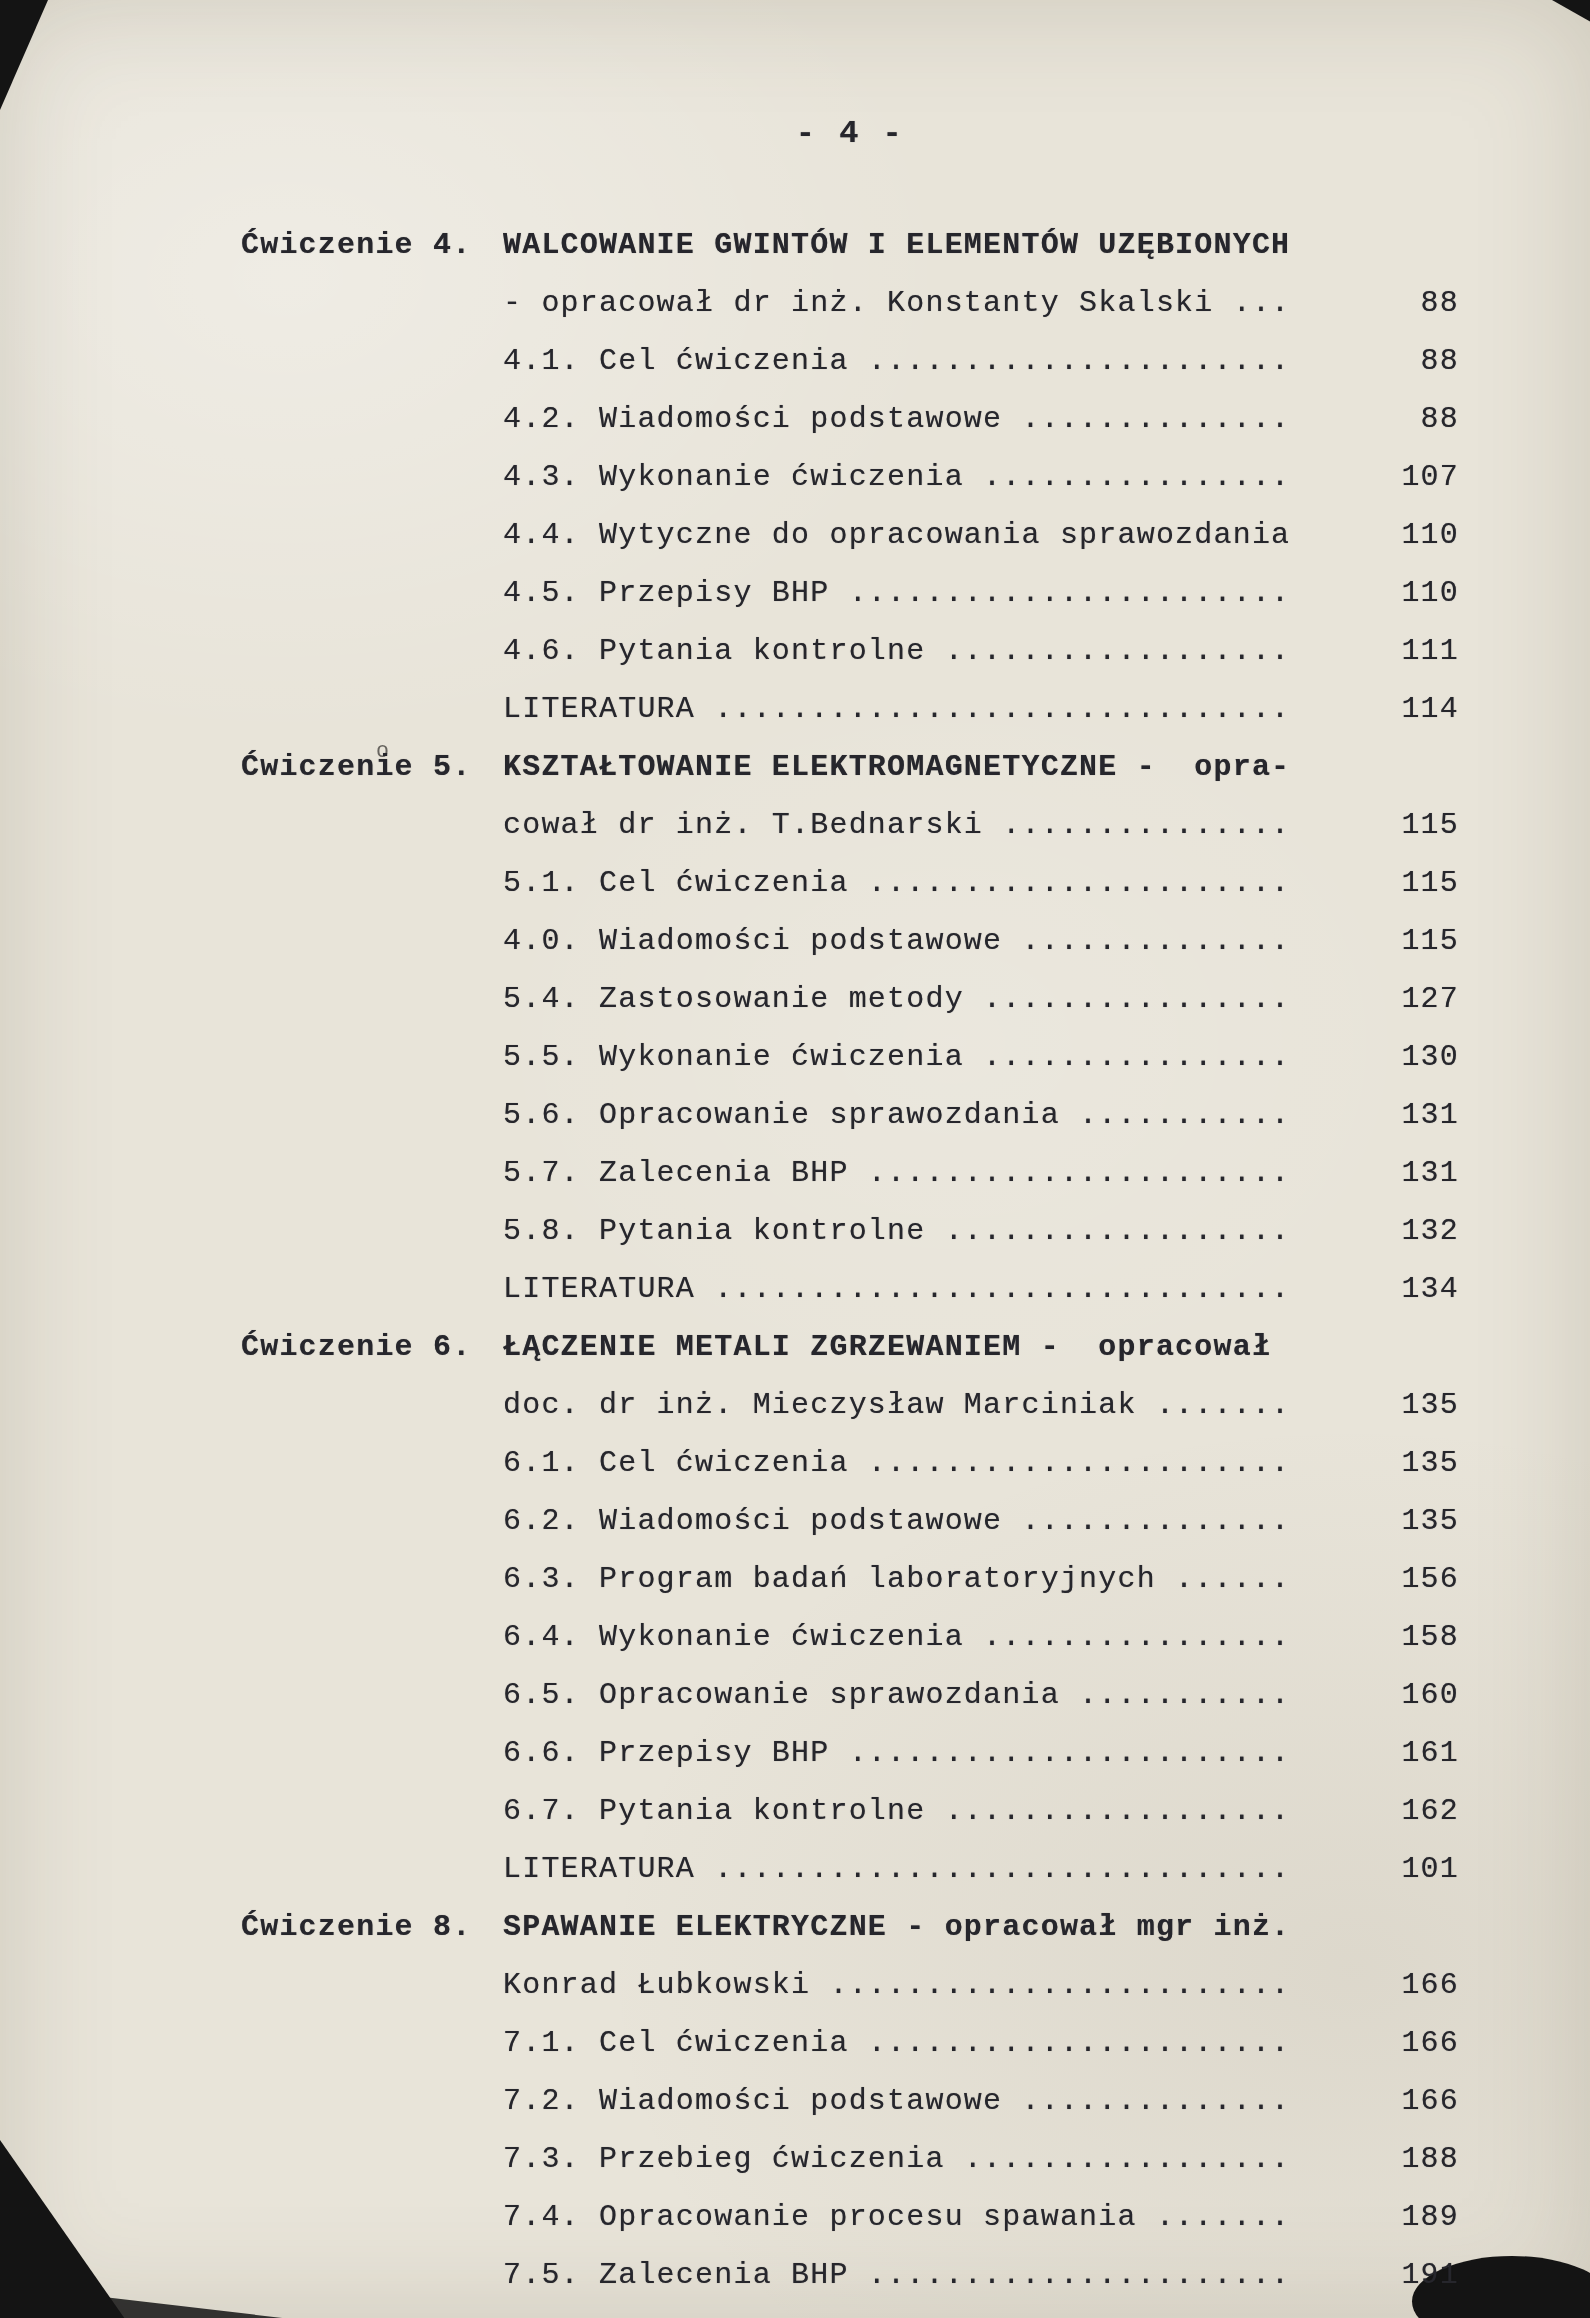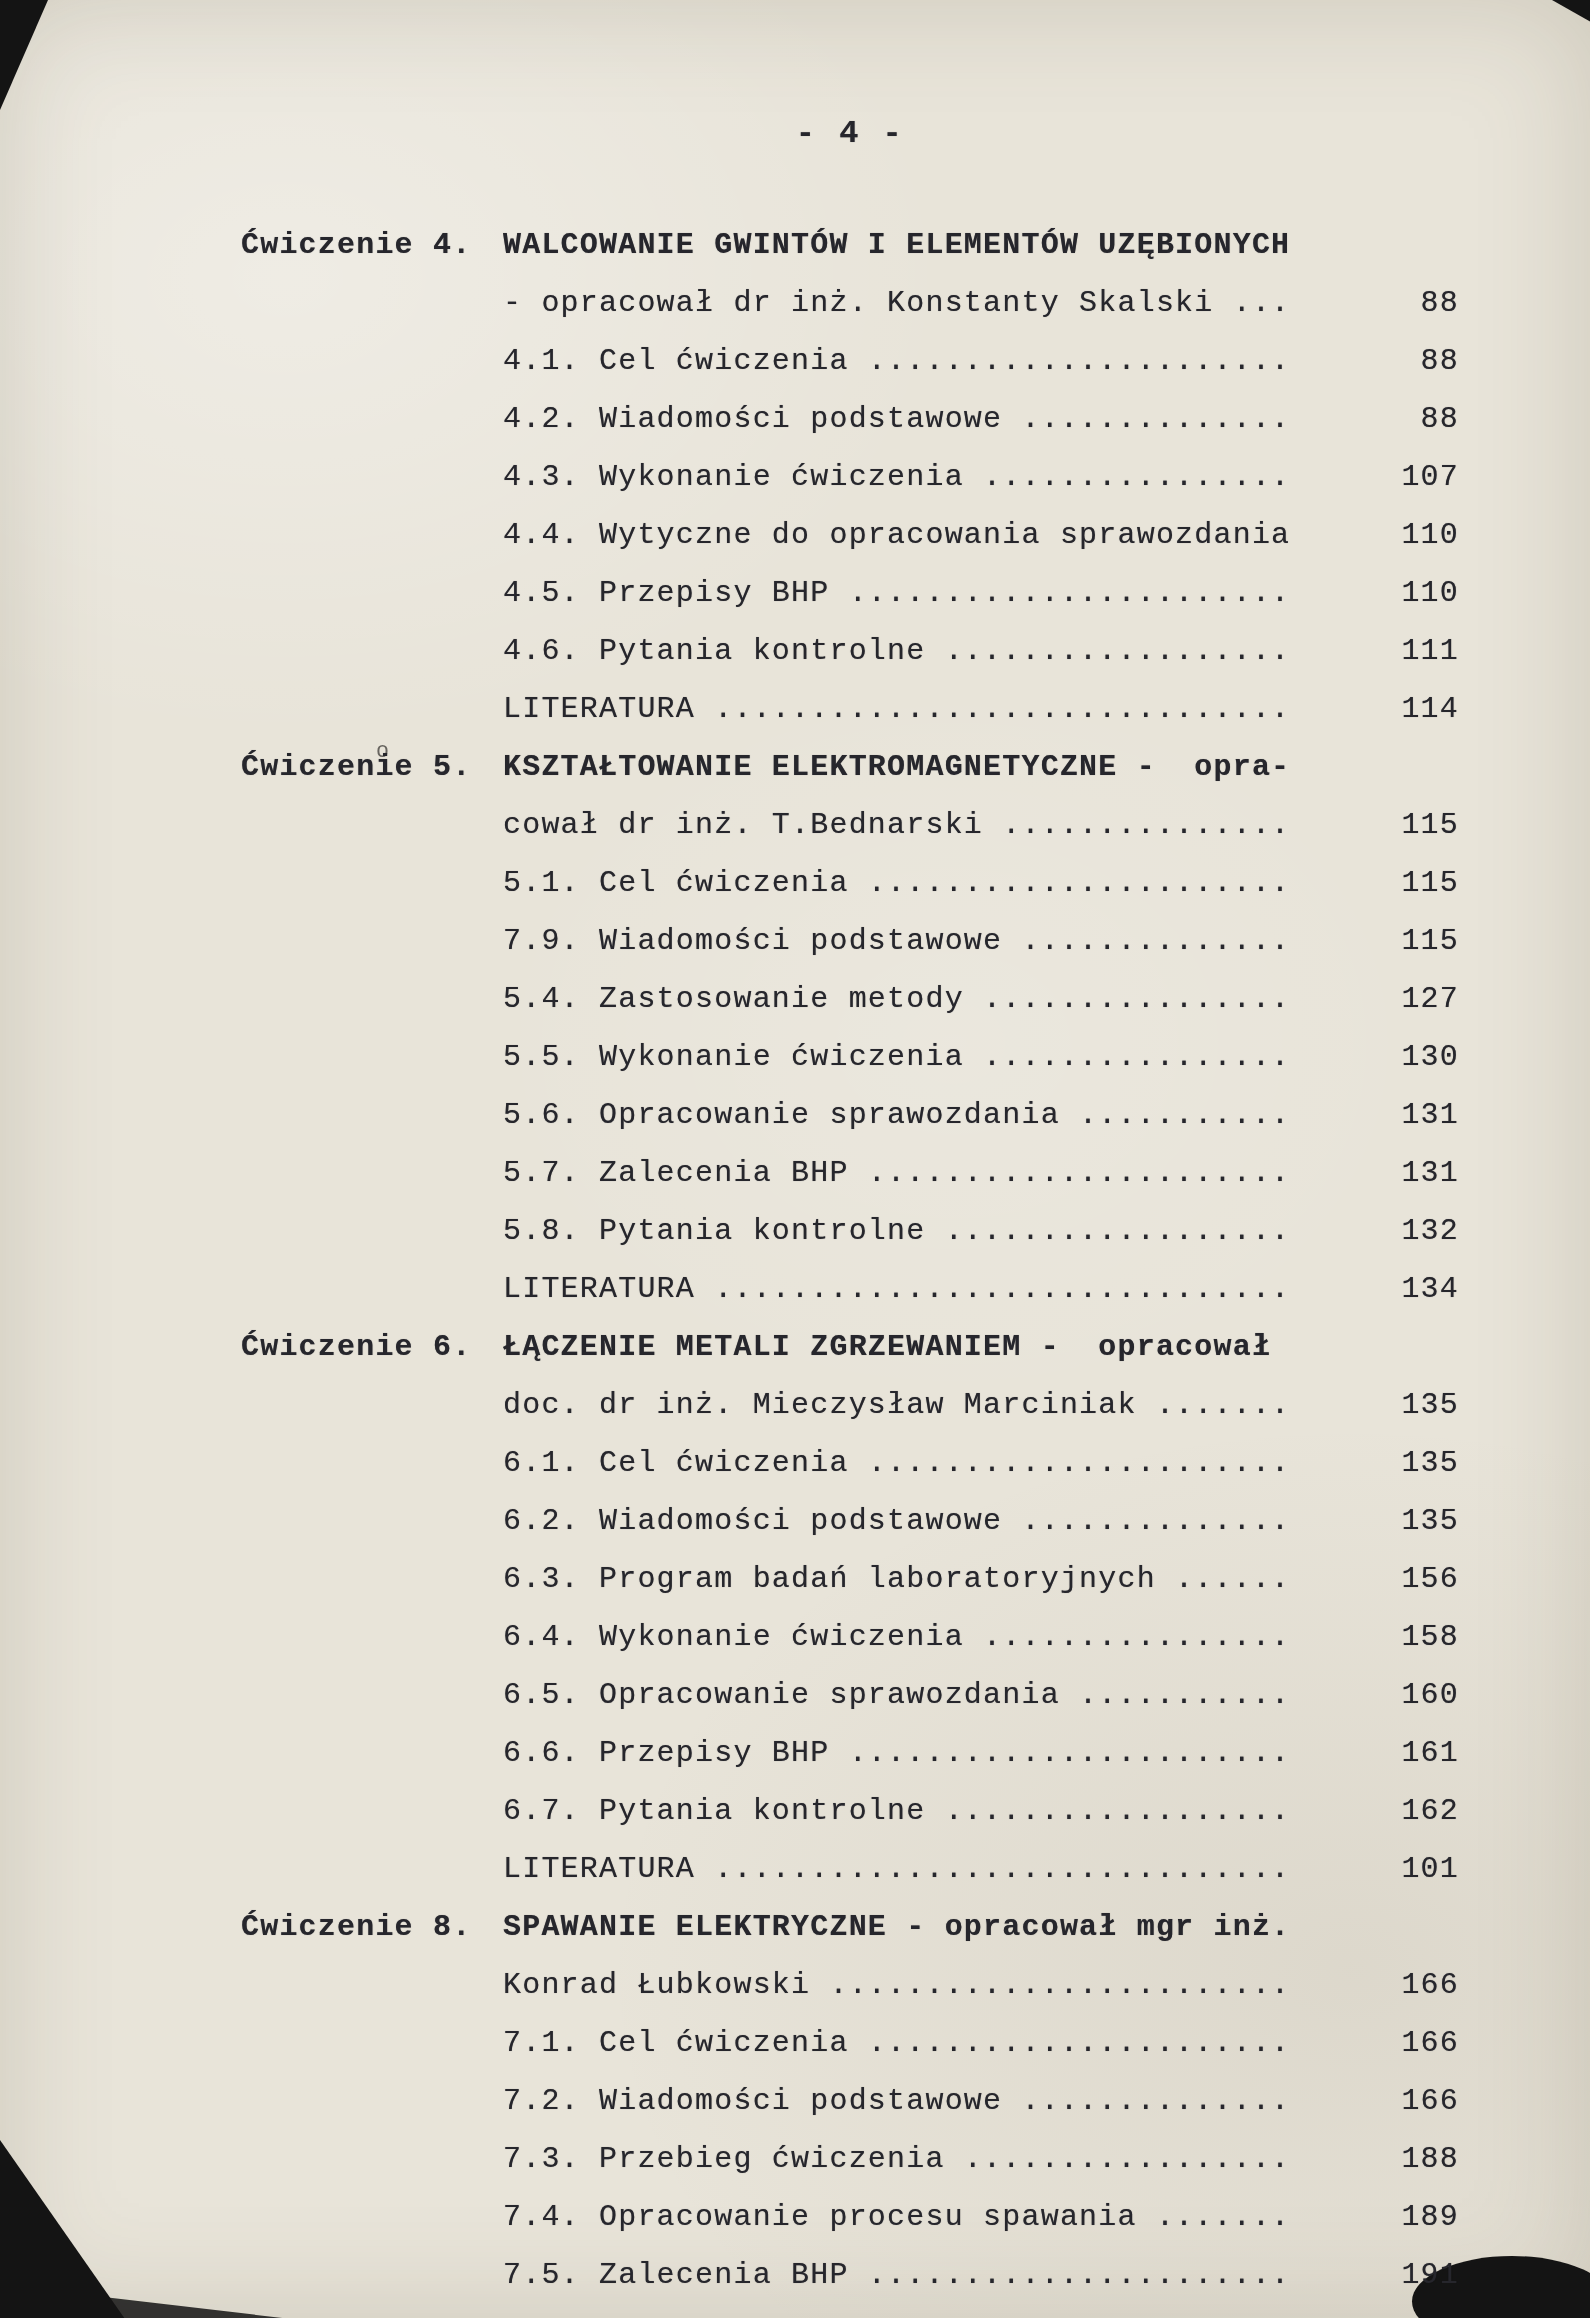--- a/index.html
+++ b/index.html
@@ -172,21 +172,21 @@
           <span class="toc-text">cował dr inż. T.Bednarski ...............</span>
           <span class="toc-page">115</span>
         </div>
         <div class="toc-row">
           <span class="toc-label"></span>
           <span class="toc-text">5.1. Cel ćwiczenia ......................</span>
           <span class="toc-page">115</span>
         </div>
         <div class="toc-row">
           <span class="toc-label"></span>
-          <span class="toc-text">7.9. Wiadomości podstawowe ..............</span>
+          <span class="toc-text">4.0. Wiadomości podstawowe ..............</span>
           <span class="toc-page">115</span>
         </div>
         <div class="toc-row">
           <span class="toc-label"></span>
           <span class="toc-text">5.4. Zastosowanie metody ................</span>
           <span class="toc-page">127</span>
         </div>
         <div class="toc-row">
           <span class="toc-label"></span>
           <span class="toc-text">5.5. Wykonanie ćwiczenia ................</span>

